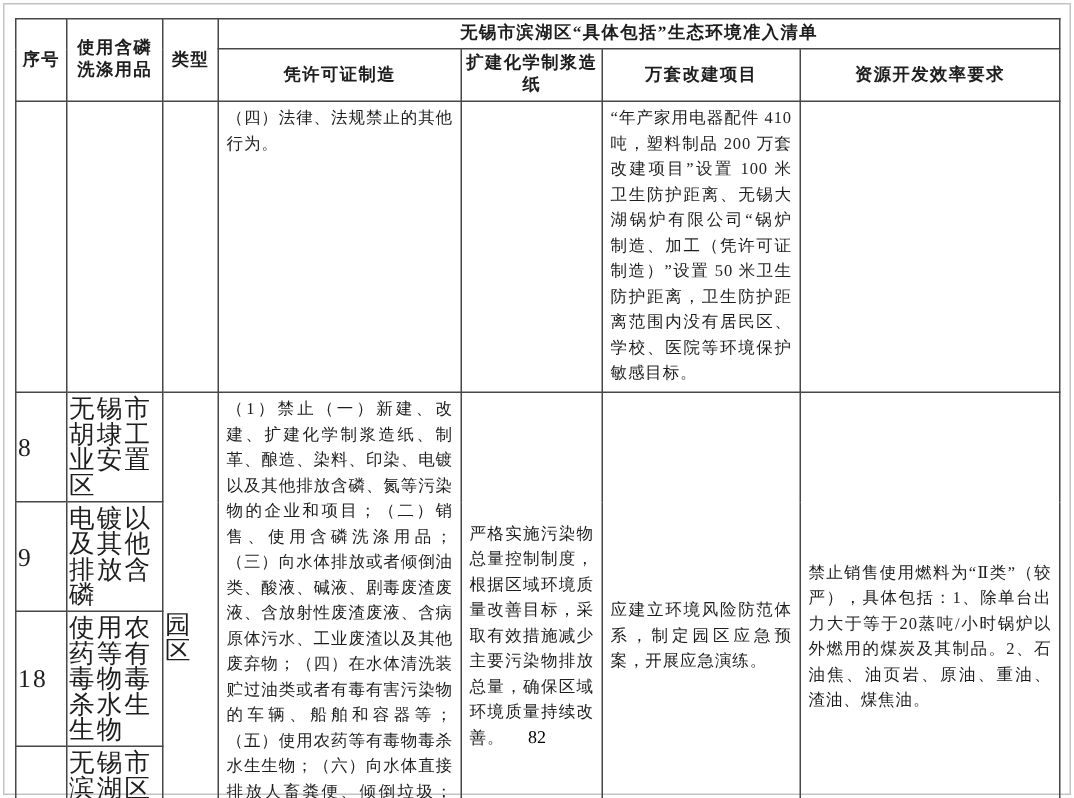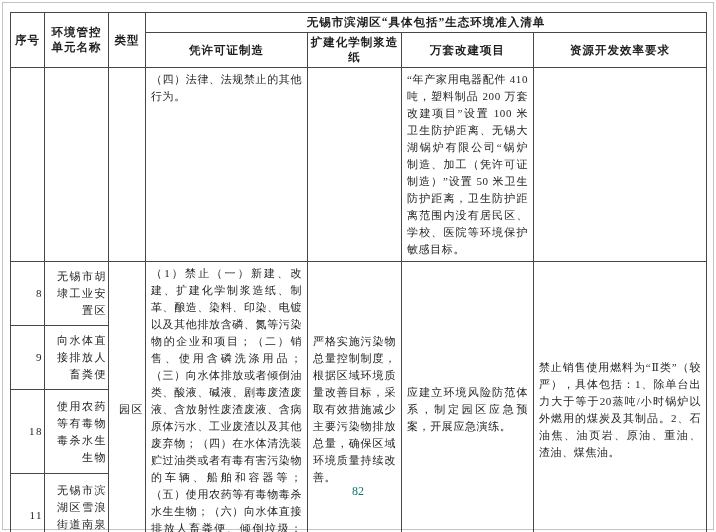--- a/index.html
+++ b/index.html
@@ -33,44 +33,44 @@
   .doc-table th {
     font-weight: bold;
     text-align: center;
     vertical-align: middle;
     font-size: 11.5px;
     letter-spacing: 1px;
     line-height: 15px;
     padding: 2px;
   }
   .c-center {
-    text-align: right;
+    text-align: left;
     vertical-align: middle;
-    font-size: 11px;
+    font-size: 17px;
     letter-spacing: 1.5px;
     line-height: 17px;
     padding: 2px 1px;
   }
   .c-body {
     font-size: 11px;
     line-height: 17px;
     letter-spacing: 0.6px;
     text-align: justify;
     padding: 3px 5px;
   }
   .v-top   { vertical-align: top; margin-top: 21px; }
   .v-mid   { vertical-align: middle; }
   .page-number {
     position: absolute;
     left: 0;
     width: 100%;
     top: 484px;
     text-align: center;
     font-size: 12px;
-    color: #0f766e;
+    color: #000000;
   }
 </style>
 </head>
 <body>
 
 <div class="sheet-edge"></div>
 
 <table class="doc-table">
   <colgroup>
     <col style="width:34px">
@@ -78,21 +78,21 @@
     <col style="width:37px">
     <col style="width:162px">
     <col style="width:94px">
     <col style="width:132px">
     <col style="width:173px">
   </colgroup>
 
   <tbody>
       <tr style="height:20px">
     <th rowspan="2">序号</th>
-    <th rowspan="2">环境管控单元名称</th>
+    <th rowspan="2">使用含磷洗涤用品</th>
     <th rowspan="2">类型</th>
     <th colspan="4">无锡市滨湖区“具体包括”生态环境准入清单</th>
   </tr>
   <tr style="height:32px">
     <th>凭许可证制造</th>
     <th>扩建化学制浆造纸</th>
     <th>万套改建项目</th>
     <th>资源开发效率要求</th>
   </tr>
 
@@ -111,21 +111,21 @@
     <td class="c-center">无锡市胡埭工业安置区</td>
     <td class="c-center" rowspan="4">园区</td>
     <td class="c-body v-top" rowspan="4">（1）禁止（一）新建、改建、扩建化学制浆造纸、制革、酿造、染料、印染、电镀以及其他排放含磷、氮等污染物的企业和项目；（二）销售、使用含磷洗涤用品；（三）向水体排放或者倾倒油类、酸液、碱液、剧毒废渣废液、含放射性废渣废液、含病原体污水、工业废渣以及其他废弃物；（四）在水体清洗装贮过油类或者有毒有害污染物的车辆、船舶和容器等；（五）使用农药等有毒物毒杀水生生物；（六）向水体直接排放人畜粪便、倾倒垃圾；（七）围湖造</td>
     <td class="c-body v-mid" rowspan="4">严格实施污染物总量控制制度，根据区域环境质量改善目标，采取有效措施减少主要污染物排放总量，确保区域环境质量持续改善。</td>
     <td class="c-body v-mid" rowspan="4">应建立环境风险防范体系，制定园区应急预案，开展应急演练。</td>
     <td class="c-body v-mid" rowspan="4">禁止销售使用燃料为“Ⅱ类”（较严），具体包括：1、除单台出力大于等于20蒸吨/小时锅炉以外燃用的煤炭及其制品。2、石油焦、油页岩、原油、重油、渣油、煤焦油。</td>
   </tr>
 
   <tr style="height:50px">
     <td class="c-center">9</td>
-    <td class="c-center">向水体直接排放人畜粪便</td>
+    <td class="c-center">电镀以及其他排放含磷</td>
   </tr>
 
   <tr style="height:67px">
     <td class="c-center">18</td>
     <td class="c-center">使用农药等有毒物毒杀水生生物</td>
   </tr>
 
   <tr style="height:67px">
     <td class="c-center">11</td>
     <td class="c-center">无锡市滨湖区雪浪街道南泉工业园</td>

